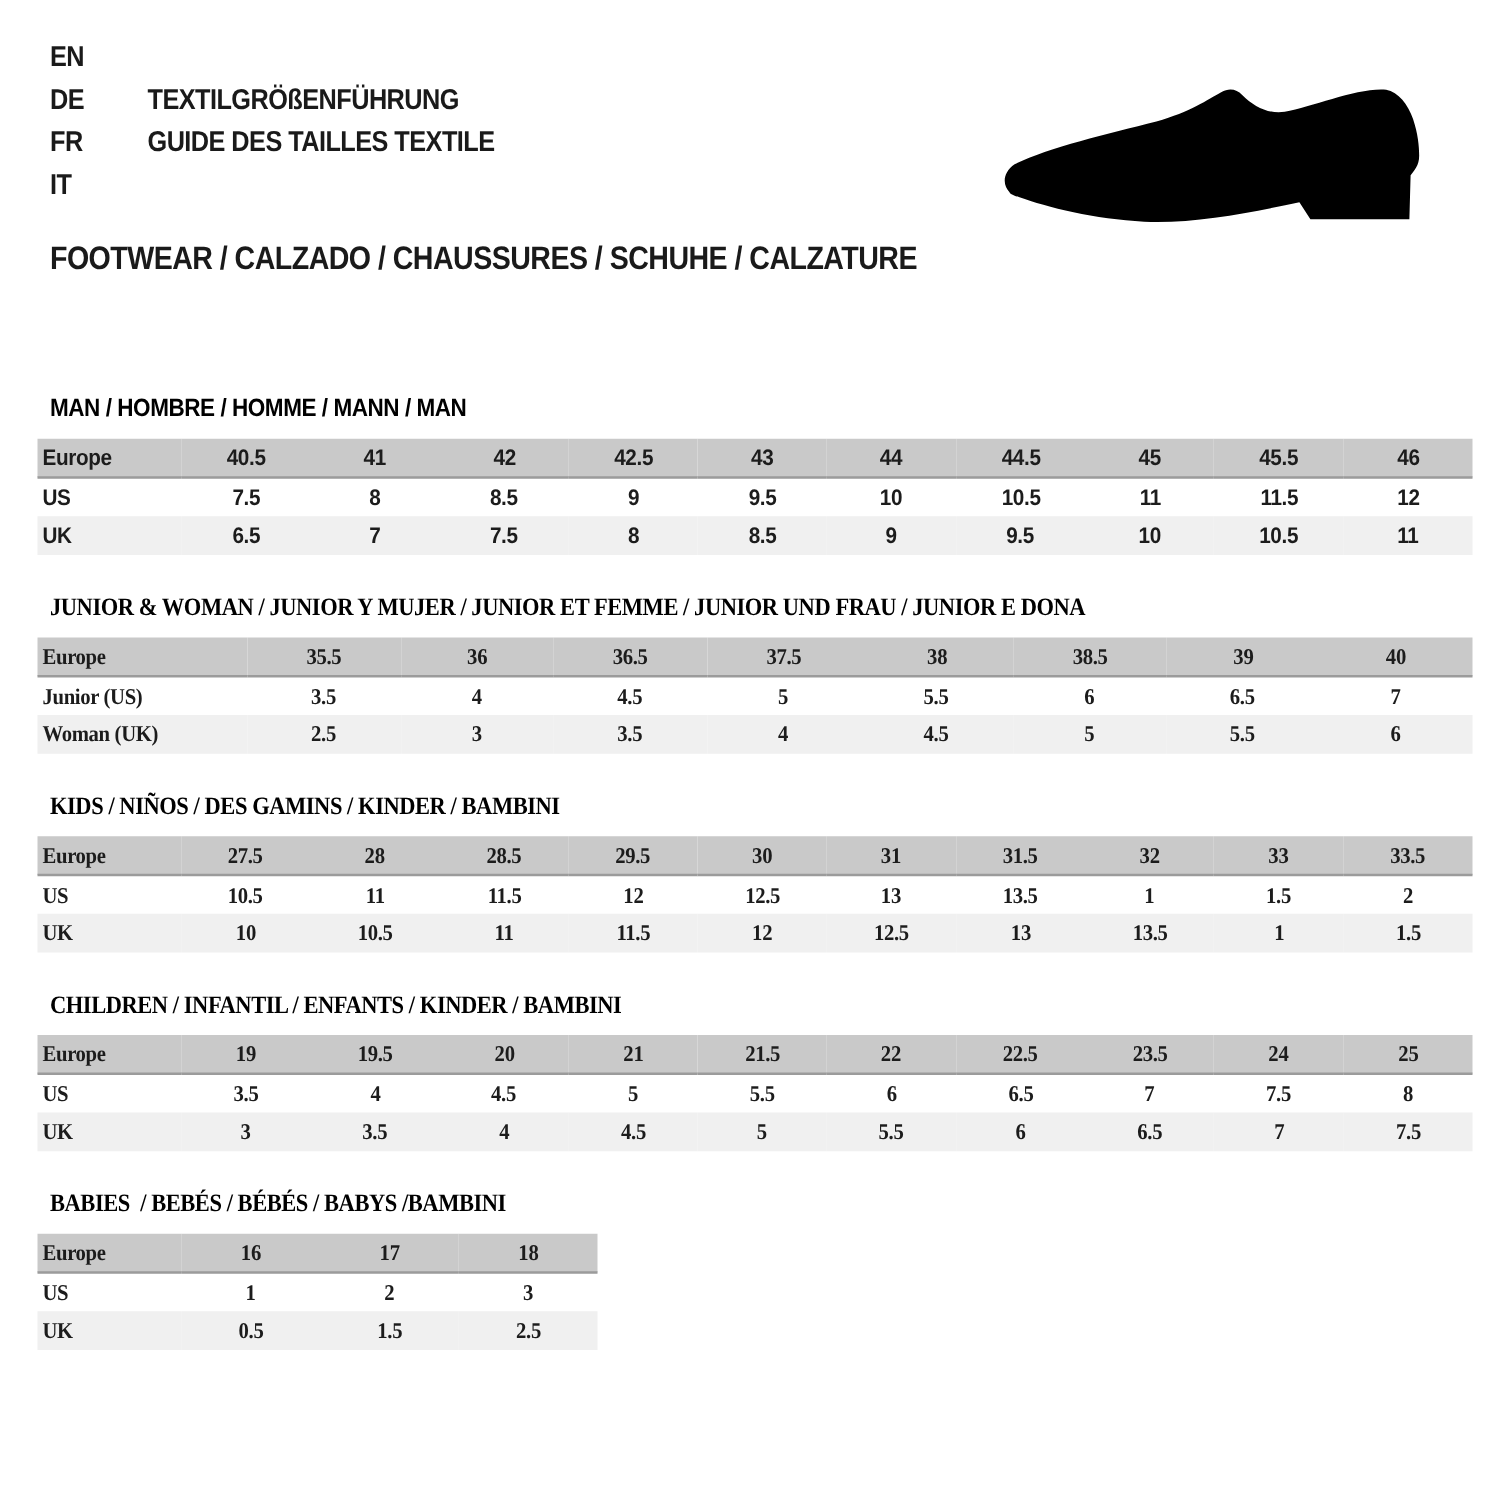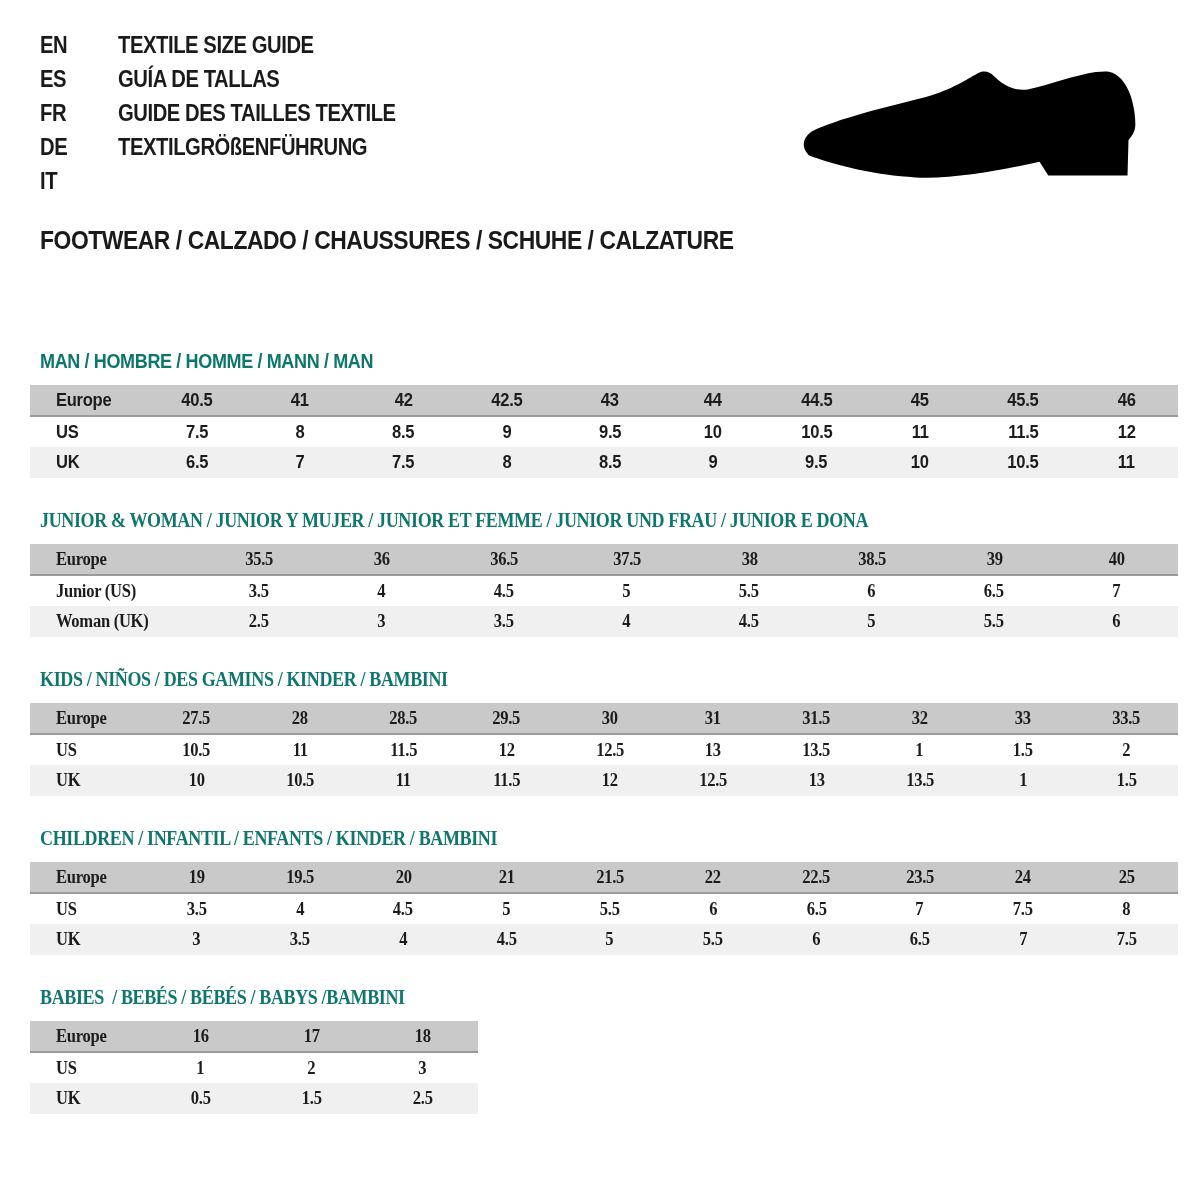--- a/index.html
+++ b/index.html
@@ -26,60 +26,55 @@
   .category span { display: inline-block; transform: scaleX(0.88); transform-origin: 0 50%; white-space: pre; }
 
   .shoe { position: absolute; top: 60px; left: 798px; width: 352px; height: 137px; }
 
   
   .tables-wrap { padding: 94px 0 0 30px; }
   .table-section { margin-top: 0; }
   .table-section + .table-section { margin-top: 31px; font-family: Liberation Serif, serif; }
   .table-title {
     font-weight: bold; font-size: 20px; letter-spacing: -0.4px;
-    padding-left: 10px; line-height: 22px; margin-bottom: 13px; color: #0f766e;
+    padding-left: 10px; line-height: 22px; margin-bottom: 13px; color: #000000;
   }
   .table-title span { display: inline-block; transform: scaleX(0.9); transform-origin: 0 50%; white-space: pre; }
 
   table.size-table { border-collapse: collapse; table-layout: fixed; }
   table.size-table.wide { width: 1148px; }
   table.size-table.narrow { width: 448px; }
   table.size-table td {
     height: 31px; padding: 0;
     font-size: 18px; font-weight: bold; letter-spacing: -0.3px;
     text-align: center; vertical-align: middle;
     color: #1c1c1c;
   }
   table.size-table td span { display: inline-block; transform: scaleX(0.92); white-space: pre; }
-  table.size-table td.label { text-align: left; padding-left: 26px; }
+  table.size-table td.label { text-align: left; padding-left: 4px; }
   table.size-table td.label span { transform-origin: 0 50%; }
   tr.hdr td { background: #c9c9c9; border-bottom: 2px solid #9b9b9b; }
   tr.alt td { background: #f0f0f0; }
 </style>
 </head>
 <body>
 
 <div class="page">
 
   <div class="lang-block">
       <div class="lang-row">
         <span class="lang-code"><span>EN</span></span>
-        <span class="lang-label"><span>TEXTILE SIZE GUIDE</span></span>
       </div>
       <div class="lang-row">
-        <span class="lang-code"><span>ES</span></span>
-        <span class="lang-label"><span>GUÍA DE TALLAS</span></span>
+        <span class="lang-code"><span>DE</span></span>
+        <span class="lang-label"><span>TEXTILGRÖßENFÜHRUNG</span></span>
       </div>
       <div class="lang-row">
         <span class="lang-code"><span>FR</span></span>
         <span class="lang-label"><span>GUIDE DES TAILLES TEXTILE</span></span>
-      </div>
-      <div class="lang-row">
-        <span class="lang-code"><span>DE</span></span>
-        <span class="lang-label"><span>TEXTILGRÖßENFÜHRUNG</span></span>
       </div>
       <div class="lang-row">
         <span class="lang-code"><span>IT</span></span>
       </div>
     </div>
 
   <svg class="shoe" viewBox="0 0 360 140" preserveAspectRatio="xMidYMid meet" aria-hidden="true">
     <path fill="#000000" d="
       M 10 96
       C 4 90, 4 80, 14 73

